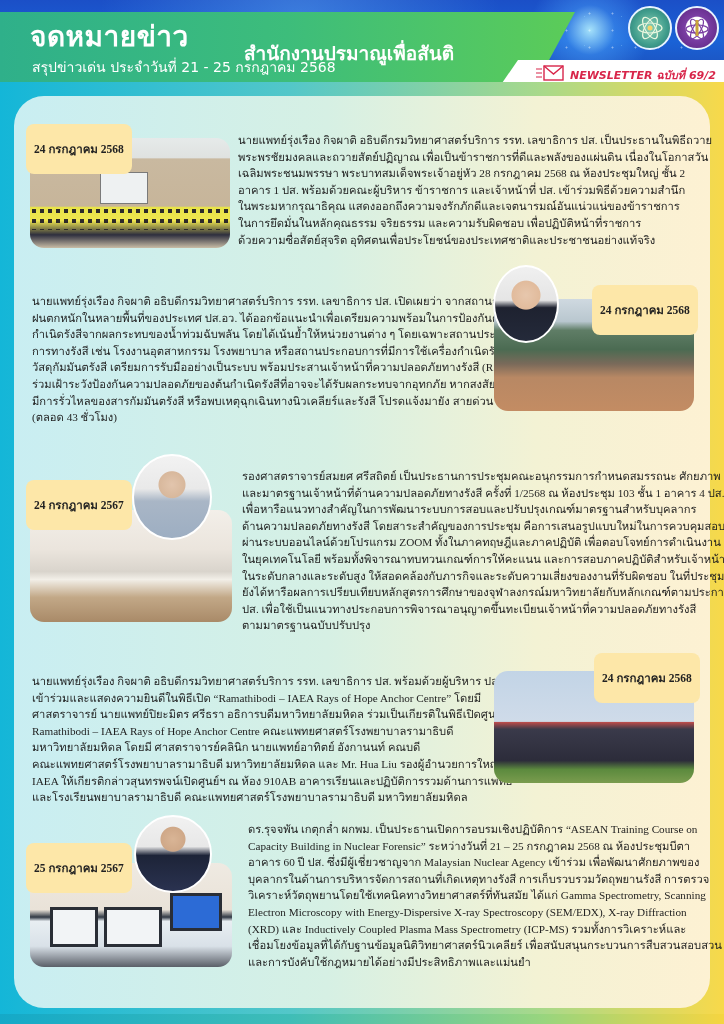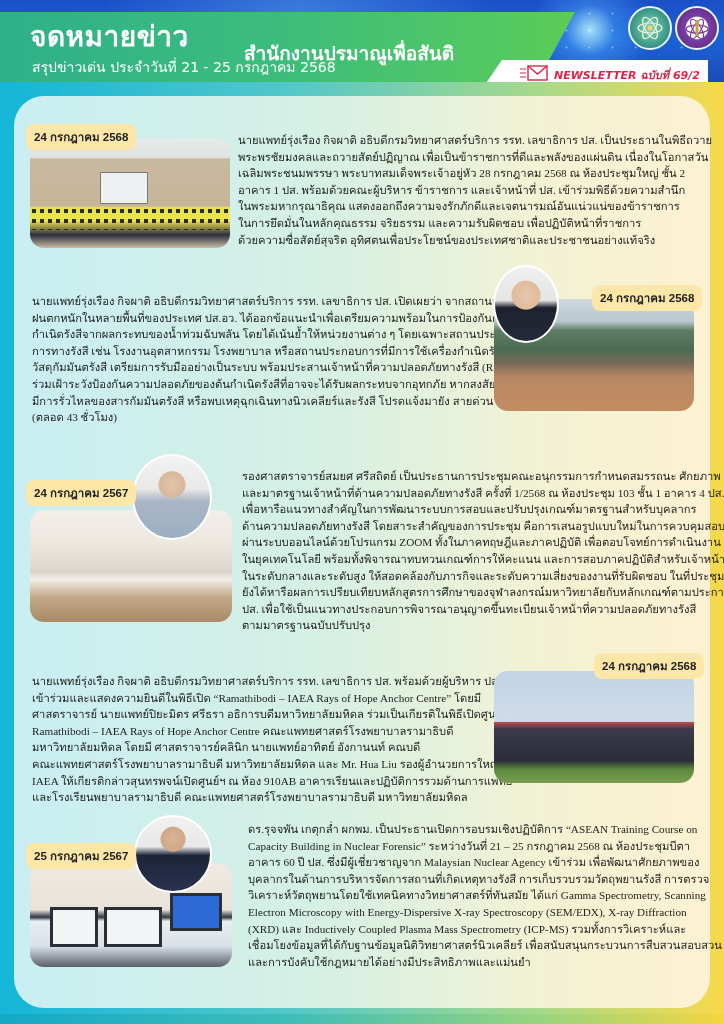--- a/index.html
+++ b/index.html
@@ -48,21 +48,21 @@
     font-size: 14px; color: #ffffff;
   }
   .logo {
     position: absolute; top: 6px; width: 44px; height: 44px; border-radius: 50%;
     border: 2px solid #e8f4ff;
   }
   .logo.l1 { left: 628px; background: radial-gradient(circle, #8ed1b8 0%, #3f9c8b 60%, #2a6f73 100%); }
   .logo.l2 { left: 675px; background: radial-gradient(circle, #ffffff 0%, #ffffff 38%, #7a3ea3 42%, #5a237e 100%); }
   .logo svg { position: absolute; left: 6px; top: 6px; }
   .newsletter-tab {
-    position: absolute; left: 484px; top: 60px; width: 224px; height: 26px;
+    position: absolute; left: 500px; top: 60px; width: 224px; height: 26px;
     background: #ffffff;
     clip-path: polygon(18px 0, 224px 0, 224px 26px, 0 26px);
     text-align: right;
   }
   .newsletter-tab .mail-icon {
     position: absolute; left: 36px; top: 5px;
   }
   .newsletter-tab .nl-label {
     position: absolute; left: 70px; top: 6px;
     font-family: "DejaVu Sans", sans-serif; font-weight: bold; font-style: italic;
@@ -77,22 +77,22 @@
   .section { position: absolute; }
   .photo {
     position: absolute; border-radius: 14px; overflow: hidden;
   }
   .photo-circle {
     position: absolute; border-radius: 50%; overflow: hidden;
     border: 2px solid #ffffff;
   }
   .date-pill {
     position: absolute; background: #fde7a8; border-radius: 8px;
-    font-family: Liberation Sans, sans-serif; font-weight: bold;
-    font-size: 11.5px; color: #222222; padding: 4px 8px; white-space: nowrap;
+    font-family: Liberation Serif, serif; font-weight: bold;
+    font-size: 11.5px; color: #222222; padding: 16px 8px; white-space: nowrap;
   }
   .text {
     position: absolute;
     font-family: "Liberation Sans", sans-serif;
     font-size: 11.2px; line-height: 16.6px; color: #1e1e1e;
   }
   .text p { white-space: nowrap; font-family: Liberation Serif, serif; }
   
   .ph-hall {
     background:

